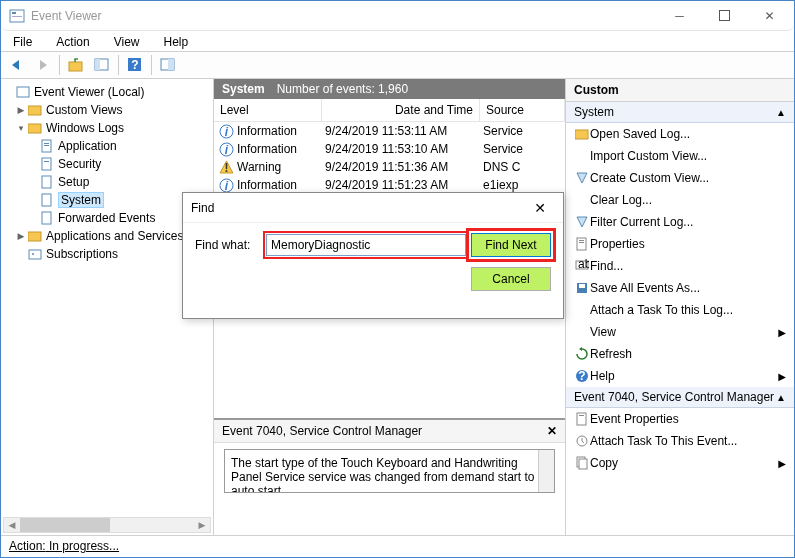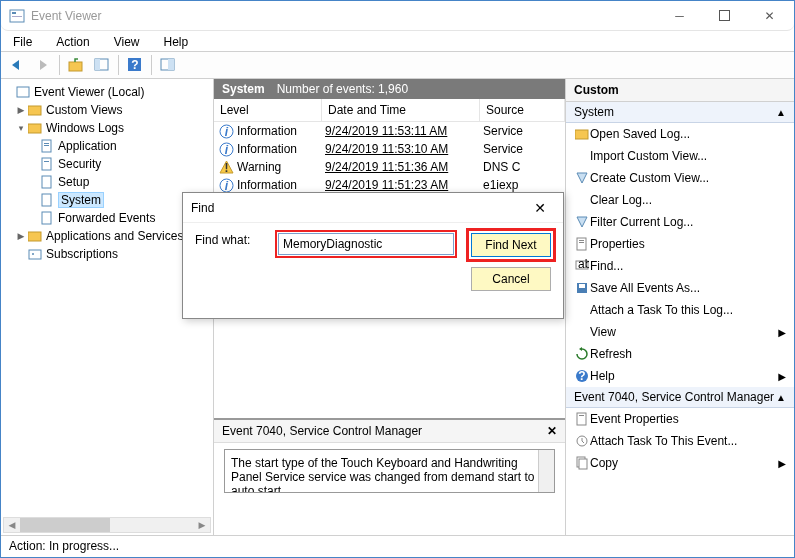--- a/index.html
+++ b/index.html
@@ -17,52 +17,52 @@
   .tree { width: 213px; border-right: 1px solid #d0d0d0; padding: 4px 0; overflow: hidden; position: relative; }
   .tree-item { display: flex; align-items: center; height: 18px; padding-right: 16px; white-space: nowrap; }
   .tree-item .expander { width: 12px; text-align: center; color: #666; font-size: 9px; }
   .tree-item .ticon { width: 16px; height: 16px; margin-right: 3px; display:flex; align-items:center; justify-content:center; }
   .tree-item.selected .lbl { background: #cce8ff; border: 1px solid #99d1ff; padding: 0 2px; }
   .center { flex: 1; display: flex; flex-direction: column; border-right: 1px solid #d0d0d0; min-width: 0; }
   .pane-head { background: #7a7a7a; color: #fff; padding: 3px 8px; display: flex; gap: 12px; }
   .grid-head { display: flex; background: #fff; border-bottom: 1px solid #e5e5e5; }
   .gh { padding: 4px 6px; border-right: 1px solid #e5e5e5; }
   .gh.level { width: 108px; }
-  .gh.dt { width: 158px; }
+  .gh.dt { width: 158px; text-align: right; }
   .gh.src { flex: 1; }
   .grid-body { flex: 0 0 auto; }
   .row { display: flex; height: 18px; align-items: center; padding-left: 4px; }
   .row .ricon { width: 16px; height: 16px; margin-right: 3px; display:flex;align-items:center;justify-content:center; }
   .row .rlevel { width: 88px; }
-  .row .rdt { width: 158px; text-decoration: underline; }
+  .row .rdt { width: 158px; }
   .row .rsrc { flex: 1; overflow: hidden; }
   .event-pane { margin-top: auto; border-top: 2px solid #999; }
   .event-head { background: #f5f5f5; padding: 4px 8px; display: flex; border-bottom:1px solid #ddd; }
   .event-head .x { margin-left: auto; font-weight: bold; }
   .tabs { display: flex; padding: 6px 10px 0 10px; gap: 0; }
   .tab { padding: 3px 10px; border: 1px solid #ccc; border-bottom: none; background: #fff; }
   .tab.inactive { background: #f0f0f0; }
   .desc-box { margin: 6px 10px 42px 10px; border: 1px solid #999; padding: 6px; height: 44px; overflow: hidden; position:relative; }
   .desc-box .sb { position:absolute; right:0; top:0; bottom:0; width:16px; background:#f0f0f0; border-left:1px solid #ccc; }
   .actions { width: 228px; display: flex; flex-direction: column; }
   .actions-head { background: #f5f5f5; border-bottom: 1px solid #d0d0d0; padding: 4px 8px; font-weight: bold; }
   .act-section { background: #eef3fb; padding: 3px 8px; border-bottom: 1px solid #c8d4e6; display:flex; align-items:center; }
   .act-section .arrow { margin-left:auto; font-size:10px; }
   .act-item { display: flex; align-items: center; padding: 3px 8px; gap: 0; }
   .act-item .aicon { width: 16px; height: 16px; display:flex;align-items:center;justify-content:center; }
   .act-item .arrow { margin-left: auto; font-size: 10px; }
-  .statusbar { position: absolute; bottom: 0; left: 0; right: 0; height: 22px; border-top: 1px solid #d0d0d0; padding: 3px 8px; background: #fff; }
+  .statusbar { position: absolute; bottom: 0; left: 0; right: 0; height: 22px; border-top: 1px solid #d0d0d0; padding: 3px 8px; background: #fff; text-decoration: underline; }
   
   .dialog { position: absolute; left: 181px; top: 191px; width: 382px; height: 127px; background: #fff; border: 1px solid #888; box-shadow: 2px 2px 8px rgba(0,0,0,0.2); z-index: 50; }
   .dlg-title { height: 30px; display: flex; align-items: center; padding: 0 8px; border-bottom: 1px solid #eee; }
   .dlg-title .x { margin-left: auto; width: 30px; text-align: center; font-size: 14px; }
-  .dlg-body { padding: 10px 12px; display: flex; align-items: flex-start; gap: 17px; }
+  .dlg-body { padding: 10px 12px; display: flex; align-items: center; gap: 5px; }
   .dlg-body label { width: 66px; }
   .dlg-body input { flex: 1; height: 22px; border: 1px solid #7a9fcc; padding: 0 4px; outline: 2px solid #e22; outline-offset: 1px; }
-  .dlg-btn { width: 80px; height: 24px; background: #fef9c3; border: 1px solid #adadad; text-align: center; line-height: 22px; }
+  .dlg-btn { width: 80px; height: 24px; background: #bef264; border: 1px solid #adadad; text-align: center; line-height: 22px; }
   .dlg-btn.primary { outline: 3px solid #e22; outline-offset: 2px; border:1px solid #0078d7; }
   .dlg-cancel-row { display:flex; justify-content:flex-end; padding: 0 12px 10px 12px; }
   .tree-sb { position:absolute; bottom:2px; left:2px; right:2px; height:16px; background:#f0f0f0; border:1px solid #ddd; display:flex; }
   .tree-sb .thumb { width:90px; height:100%; background:#cdcdcd; }
   .tree-sb .arr { width:16px; display:flex;align-items:center;justify-content:center;color:#888;font-size:9px; }
 </style>
 </head>
 <body>
 
 <div class="titlebar">

